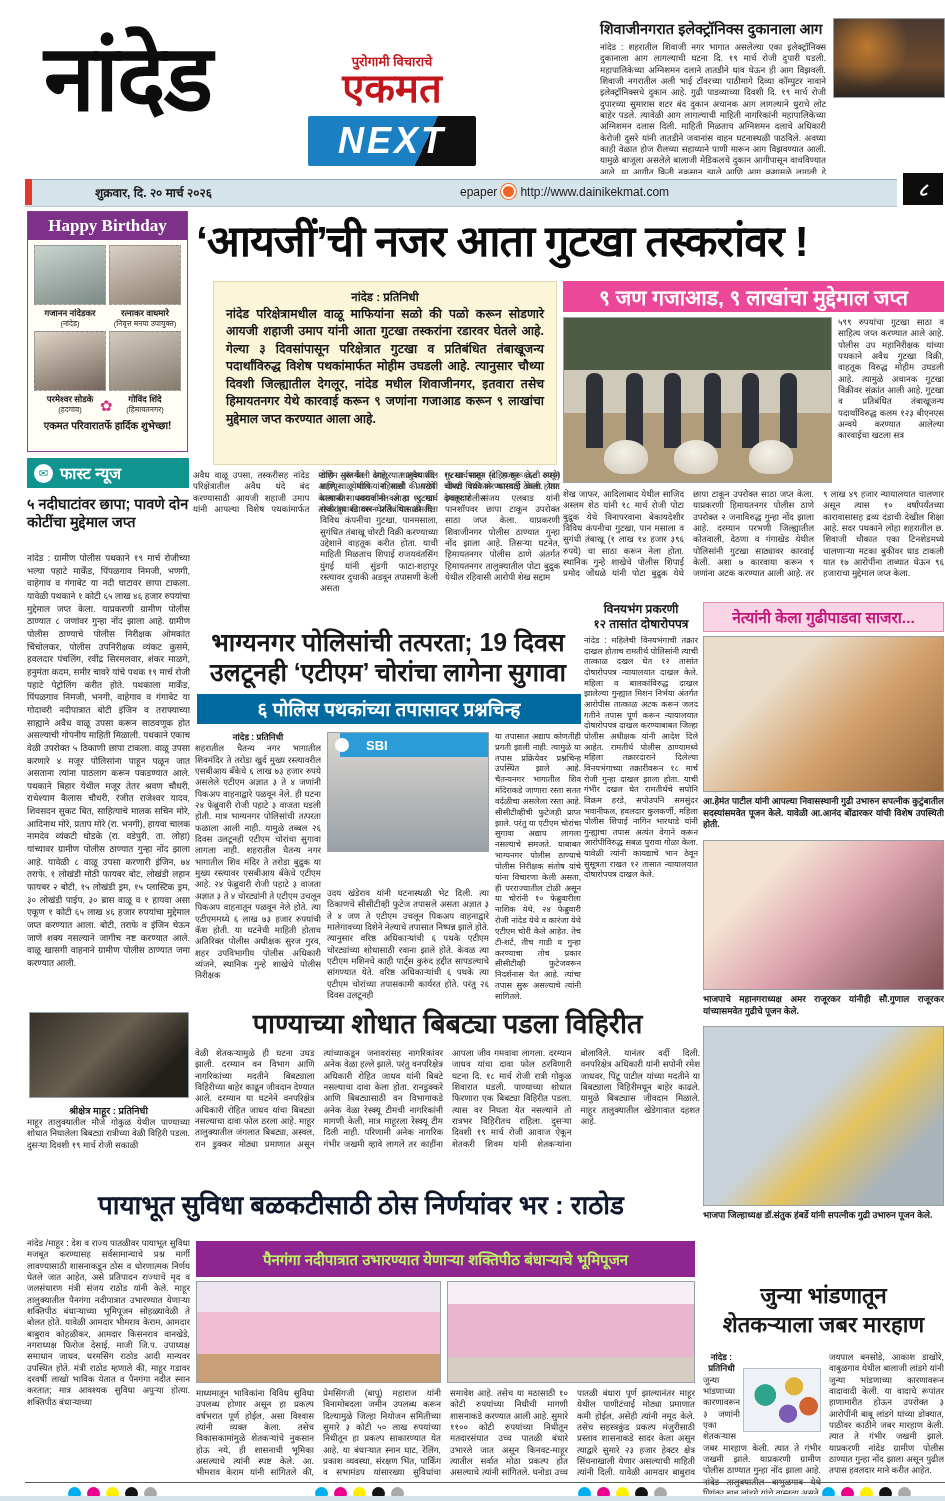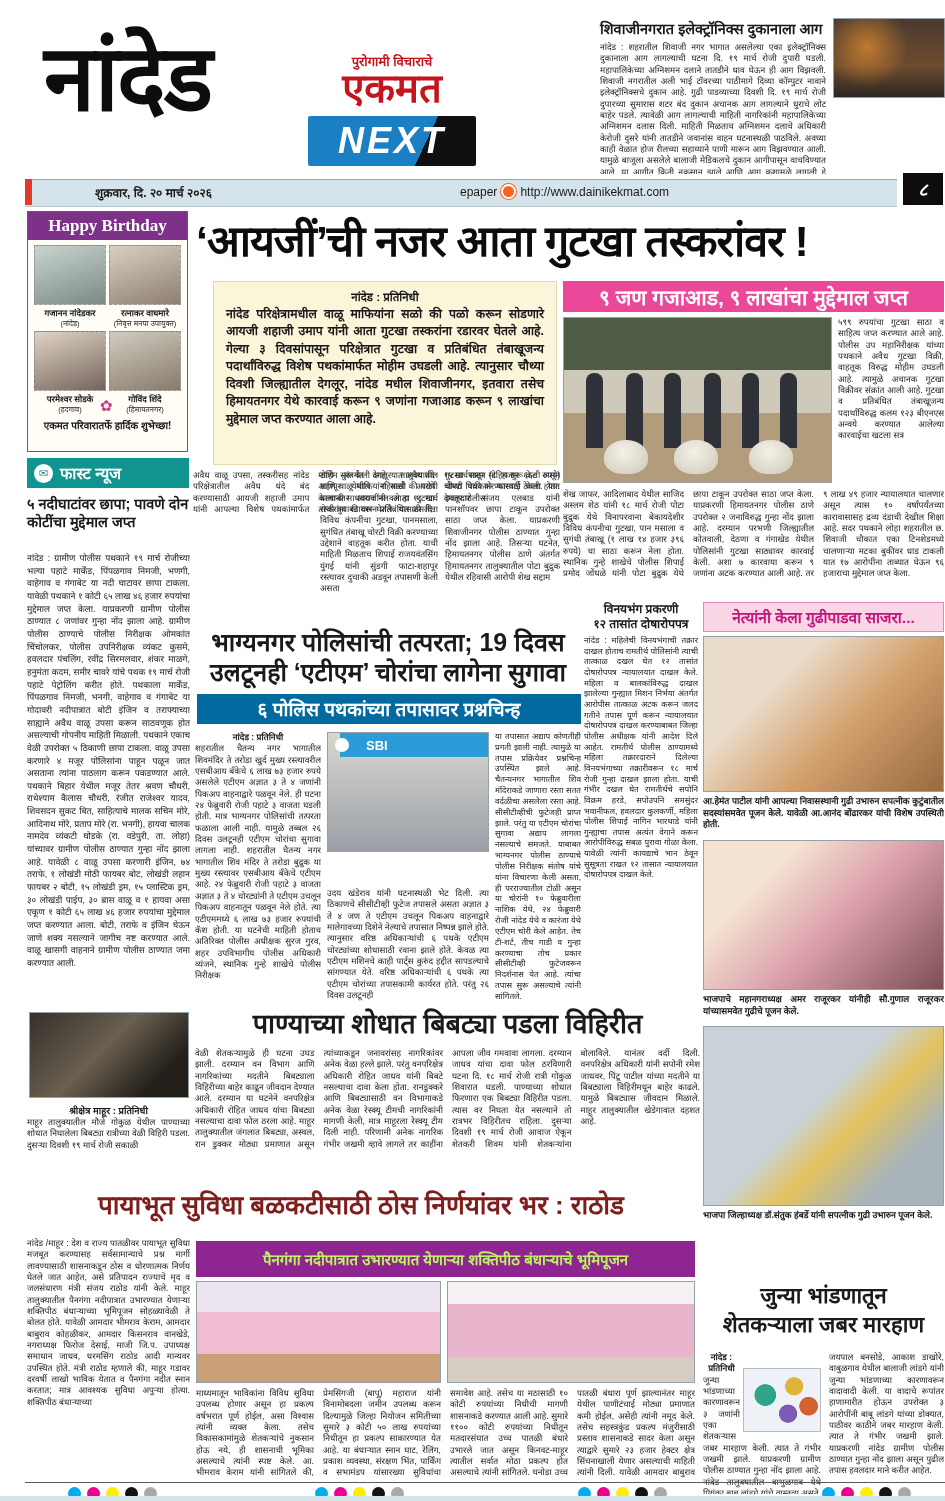--- a/index.html
+++ b/index.html
@@ -89,21 +89,21 @@
   #atm-col1{left:195px;top:732px;width:126px;height:268px;}
   #sbi-photo{left:327px;top:732px;width:162px;height:120px;background:linear-gradient(180deg,#d9d6d0,#9aa0a6);position:absolute;}
   #sbi-strip{height:24px;background:#2b9cd8;color:#fff;font-weight:900;font-size:13px;display:flex;align-items:center;padding-left:26px;margin-left:12px;}
   #sbi-strip::before{content:"";width:14px;height:14px;border-radius:50%;background:#fff;position:absolute;left:7px;top:5px;}
   #atm-col2{left:327px;top:856px;width:162px;height:144px;margin-top:32px;}
   #atm-col3{left:495px;top:732px;width:86px;height:268px;font-size:8.2px;}
   
   #leo-headline{left:195px;top:1004px;width:505px;text-align:center;font-size:27px;font-weight:900;white-space:nowrap;}
   #leo-body{left:195px;top:1048px;width:505px;height:134px;column-count:4;column-gap:9px;}
   
-  #rt-headline{left:25px;top:1186px;width:672px;text-align:center;font-size:26px;font-weight:900;color:#7f1d1d;white-space:nowrap;}
+  #rt-headline{left:25px;top:1186px;width:672px;text-align:center;font-size:26px;font-weight:900;color:#0f172a;white-space:nowrap;}
   #rt-left{left:27px;top:1238px;width:163px;height:248px;}
   #rt-banner{left:196px;top:1241px;width:499px;height:36px;background:#8f2590;color:#bef264;display:flex;align-items:center;justify-content:center;font-size:15px;font-weight:900;}
   #rt-photo1{left:196px;top:1281px;width:245px;height:102px;background:linear-gradient(180deg,#ece5f0 0 30%,#f0bcd2 30% 72%,#c9a078 72%);}
   #rt-photo2{left:447px;top:1281px;width:248px;height:102px;background:linear-gradient(180deg,#f6eff3 0 22%,#e9b5cc 22% 75%,#d6cdc2 75%);}
   #rt-bottom{left:196px;top:1388px;width:499px;height:94px;column-count:4;column-gap:9px;}
   
   #fight-headline{left:703px;top:1282px;width:241px;text-align:center;font-size:22px;font-weight:900;line-height:1.3;}
   #fight-col1{left:703px;top:1352px;width:118px;height:142px;}
   #fight-col2{left:829px;top:1352px;width:115px;height:142px;}
   #fight-cartoon{float:right;width:76px;height:62px;margin:16px 0 2px 3px;border:1px solid #b6bdc4;

